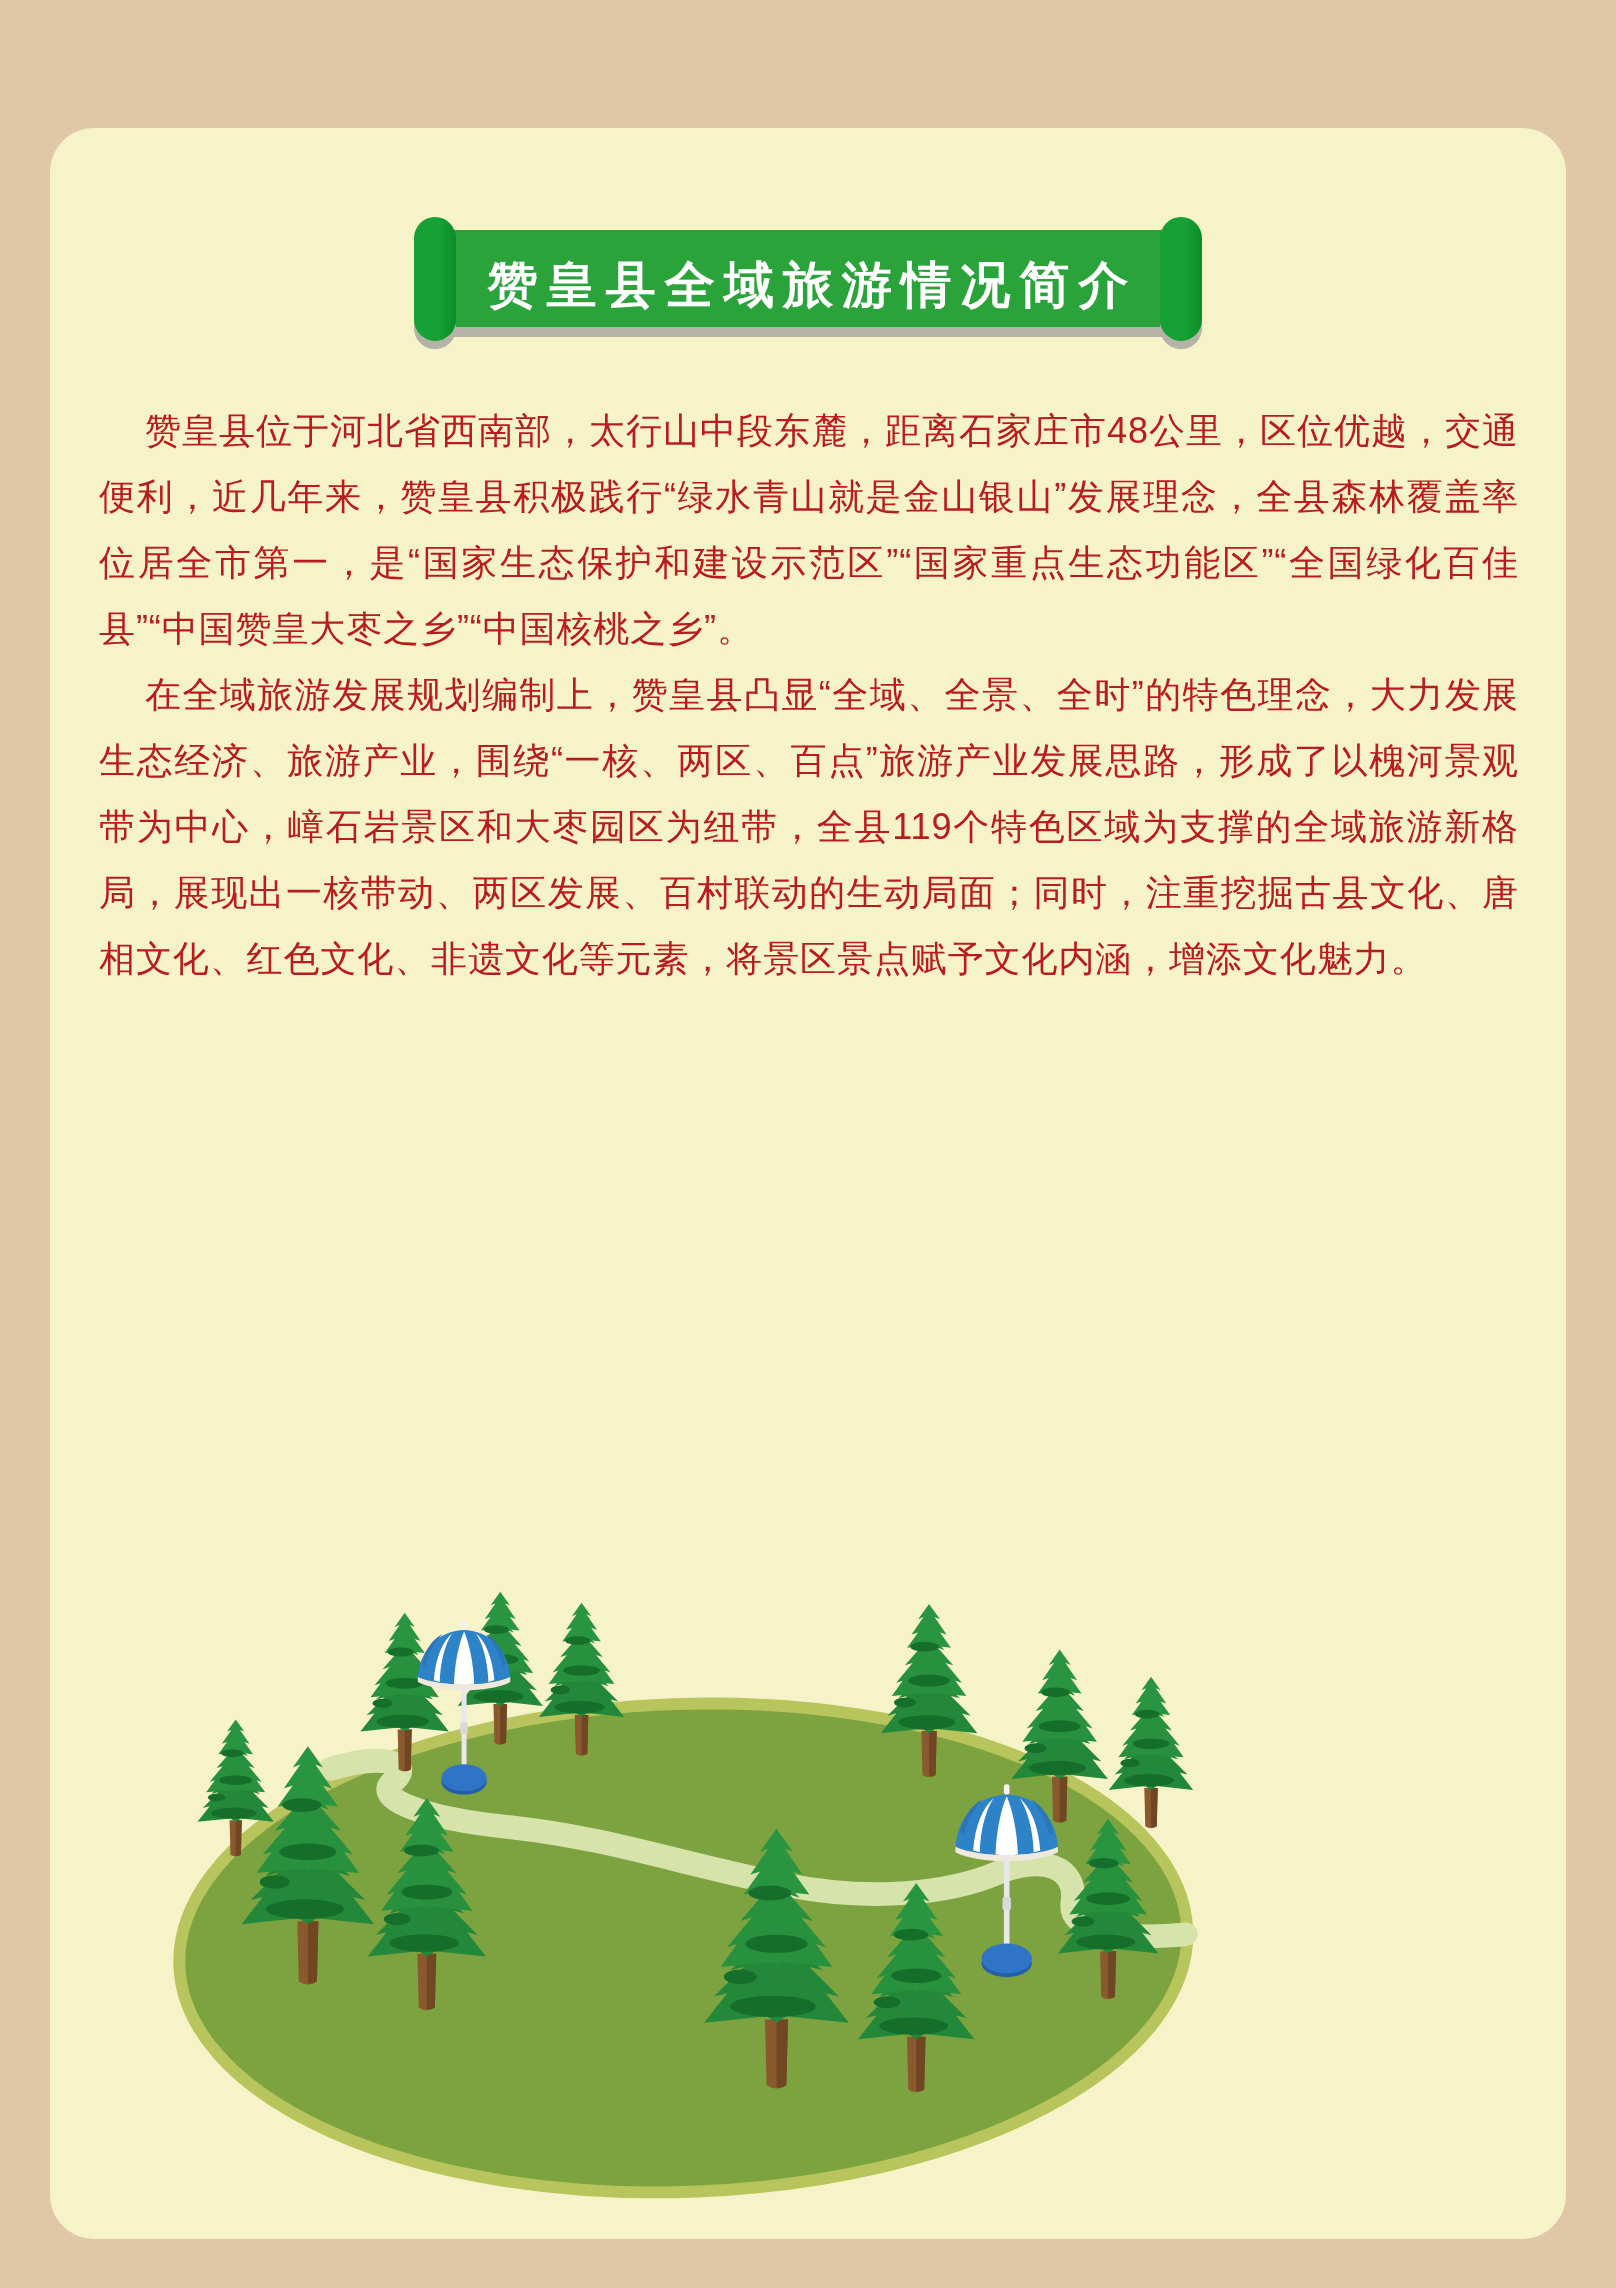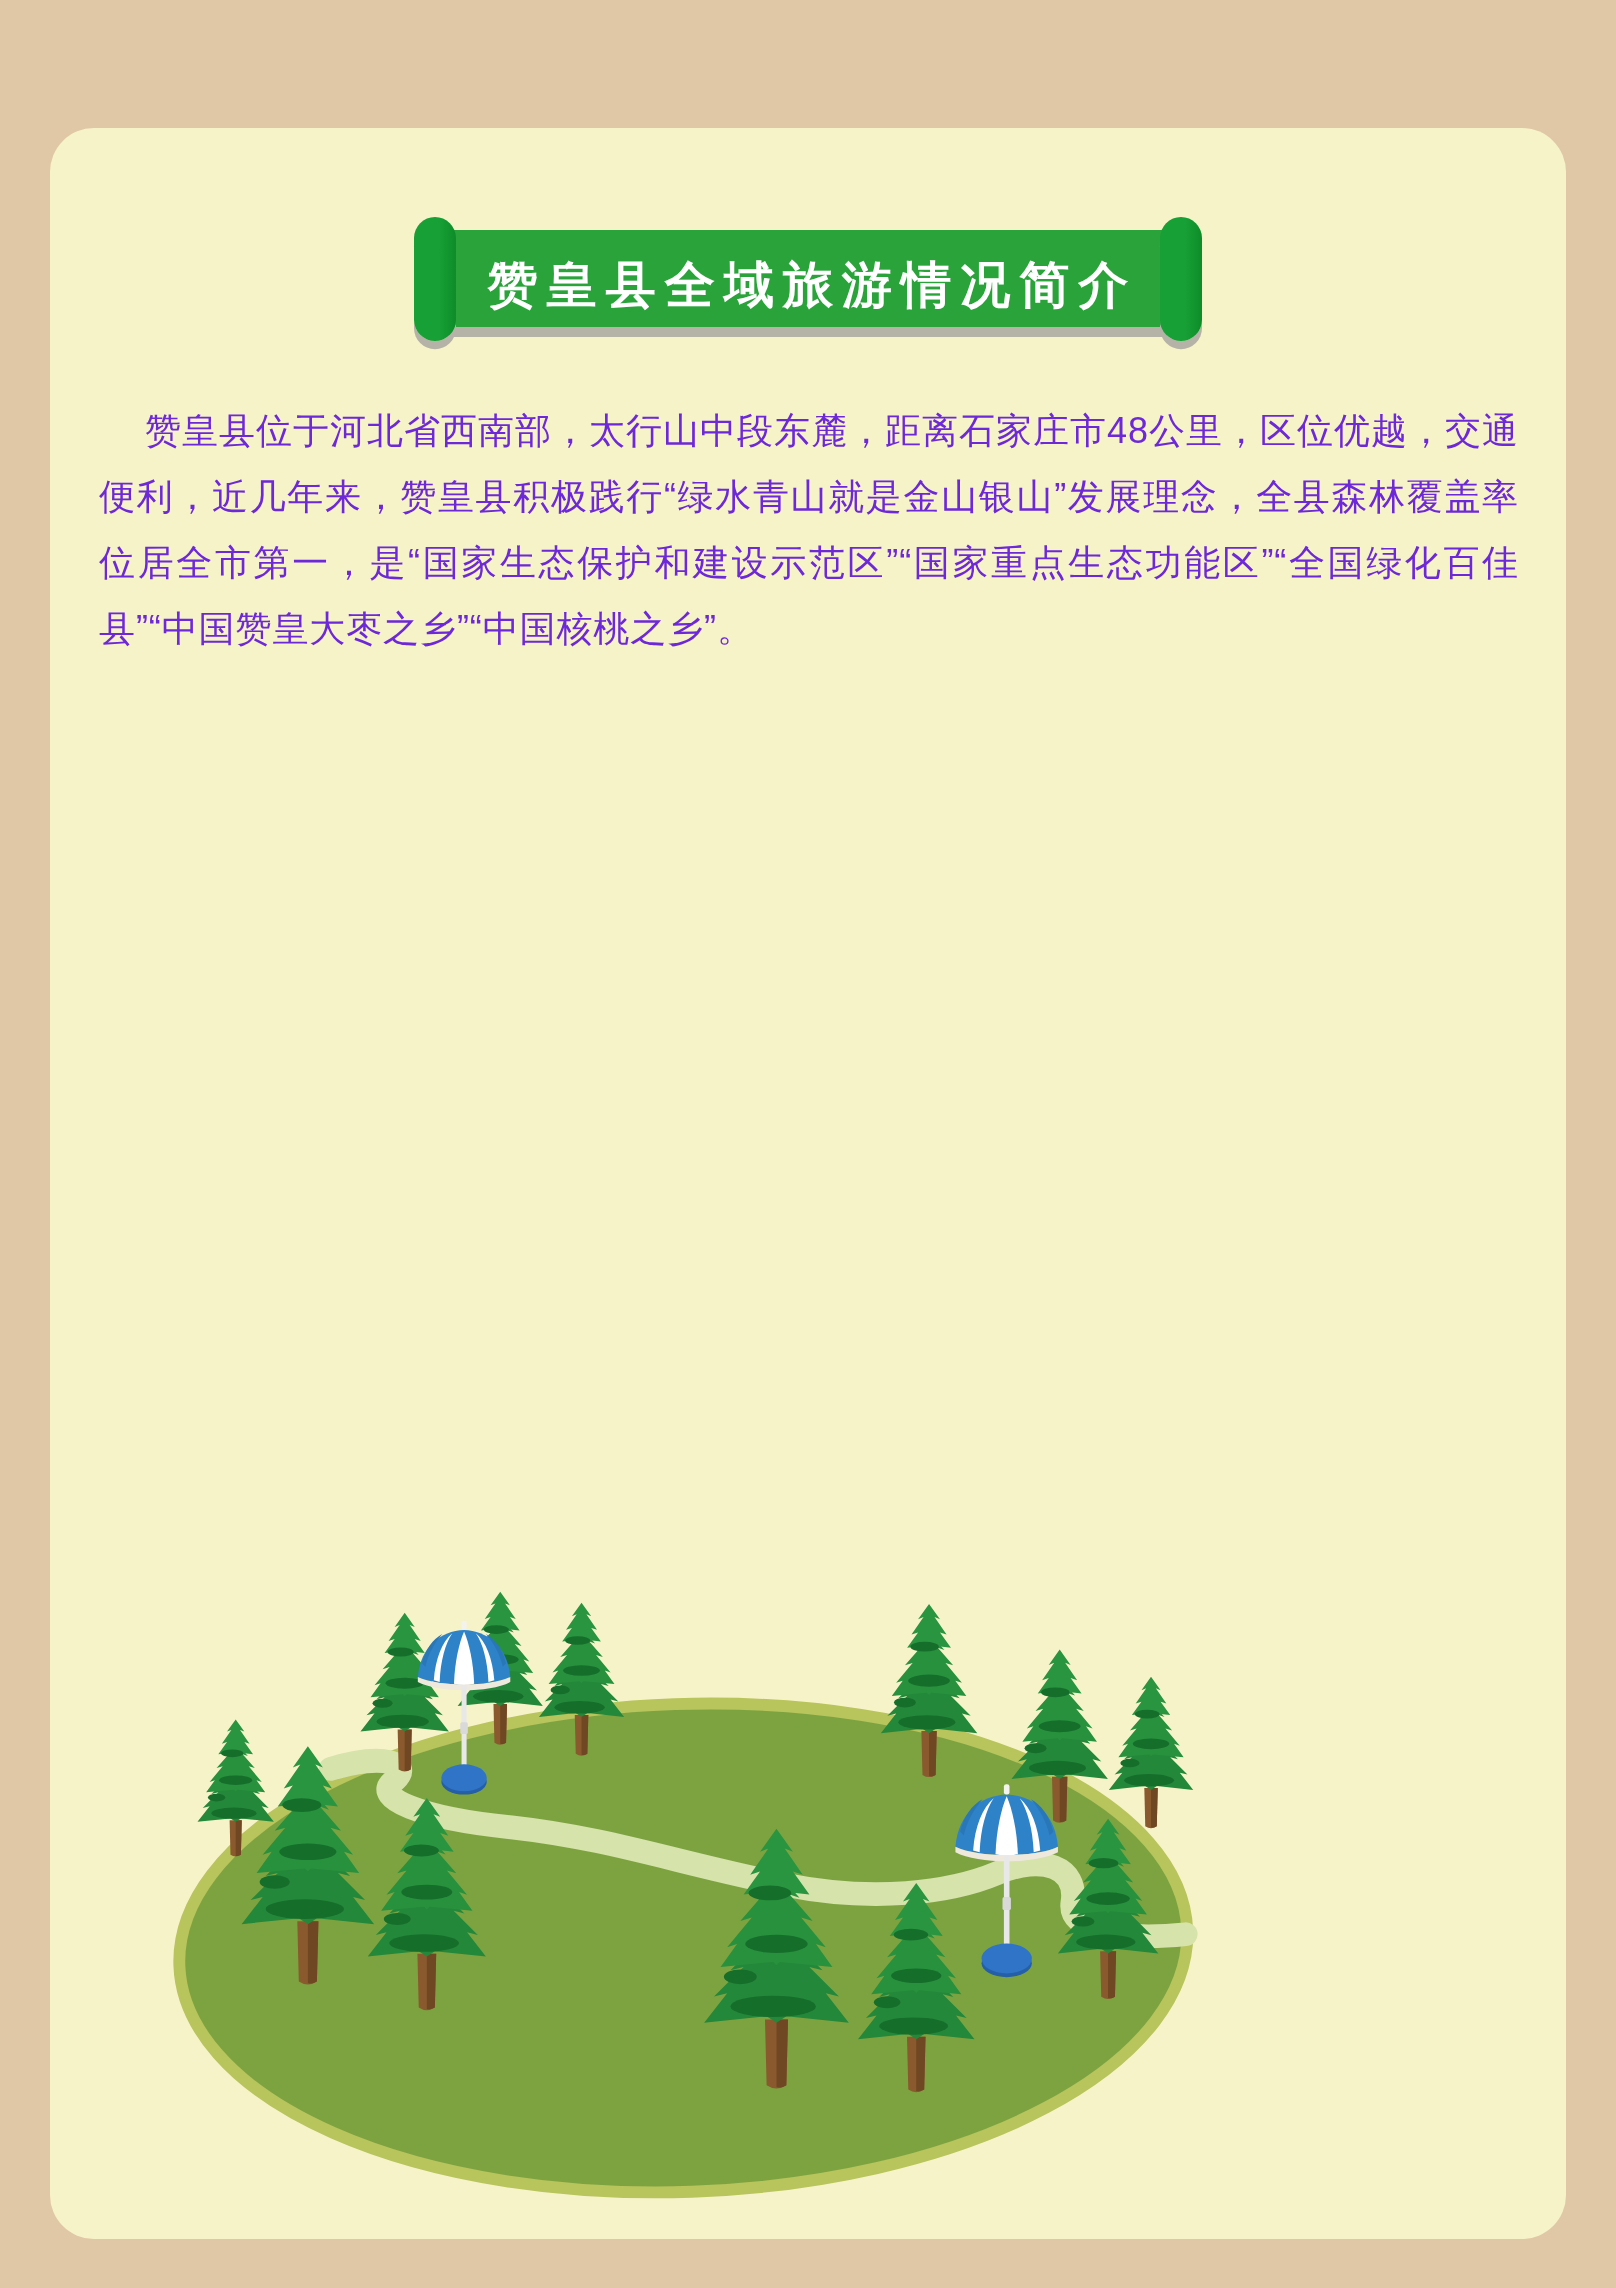--- a/index.html
+++ b/index.html
@@ -45,21 +45,21 @@
     background:linear-gradient(to right,#17a035 60%,#0d8c29);
     border-radius:21px;
     box-shadow:0 8.2px 0 #b5b2a8;
   }
   .banner-handle.left{left:0;}
   .banner-handle.right{right:0;}
   
   .article{
     position:absolute;
     left:99px; right:97px; top:398px;
-    color:#6d28d9;
+    color:#b91c1c;
   }
   .article p{
     margin:0;
     font-size:36px;
     line-height:66px;
     letter-spacing:0.9px;
     text-align:justify;
     text-justify:inter-ideograph;
     text-indent:46px;
     font-weight:400;
@@ -80,20 +80,21 @@
   <div class="banner">
     <div class="banner-body">
       <div class="banner-title">赞皇县全域旅游情况简介</div>
     </div>
     <div class="banner-handle left"></div>
     <div class="banner-handle right"></div>
   </div>
 
   <div class="article">
     <p>赞皇县位于河北省西南部，太行山中段东麓，距离石家庄市48公里，区位优越，交通便利，近几年来，赞皇县积极践行“绿水青山就是金山银山”发展理念，全县森林覆盖率位居全市第一，是“国家生态保护和建设示范区”“国家重点生态功能区”“全国绿化百佳县”“中国赞皇大枣之乡”“中国核桃之乡”。</p>
+    <p>在全域旅游发展规划编制上，赞皇县凸显“全域、全景、全时”的特色理念，大力发展生态经济、旅游产业，围绕“一核、两区、百点”旅游产业发展思路，形成了以槐河景观带为中心，嶂石岩景区和大枣园区为纽带，全县119个特色区域为支撑的全域旅游新格局，展现出一核带动、两区发展、百村联动的生动局面；同时，注重挖掘古县文化、唐相文化、红色文化、非遗文化等元素，将景区景点赋予文化内涵，增添文化魅力。</p>
   </div>
 
   <svg class="illustration-svg" viewBox="0 0 1769 2505" xmlns="http://www.w3.org/2000/svg">
     <defs>
 
       <g id="pine">
         <path d="M53 118 L67 118 L66 158 Q60 162 54 158 Z" fill="#8a5a2e"></path>
         <path d="M60 118 L67 118 L66 158 Q63 160 60 159 Z" fill="#6f4722"></path>
         <path d="M60 58 L78 74 72 72 88 88 80 86 98 104 90 102 104 120 66 116 60 120 54 116 16 120 30 102 22 104 40 86 32 88 48 72 42 74 Z" fill="#24883a"></path>
         <path d="M60 28 L74 44 68 42 82 58 75 56 90 74 84 72 94 86 62 83 60 85 58 83 26 86 36 72 30 74 45 56 38 58 52 42 46 44 Z" fill="#27913d"></path>

